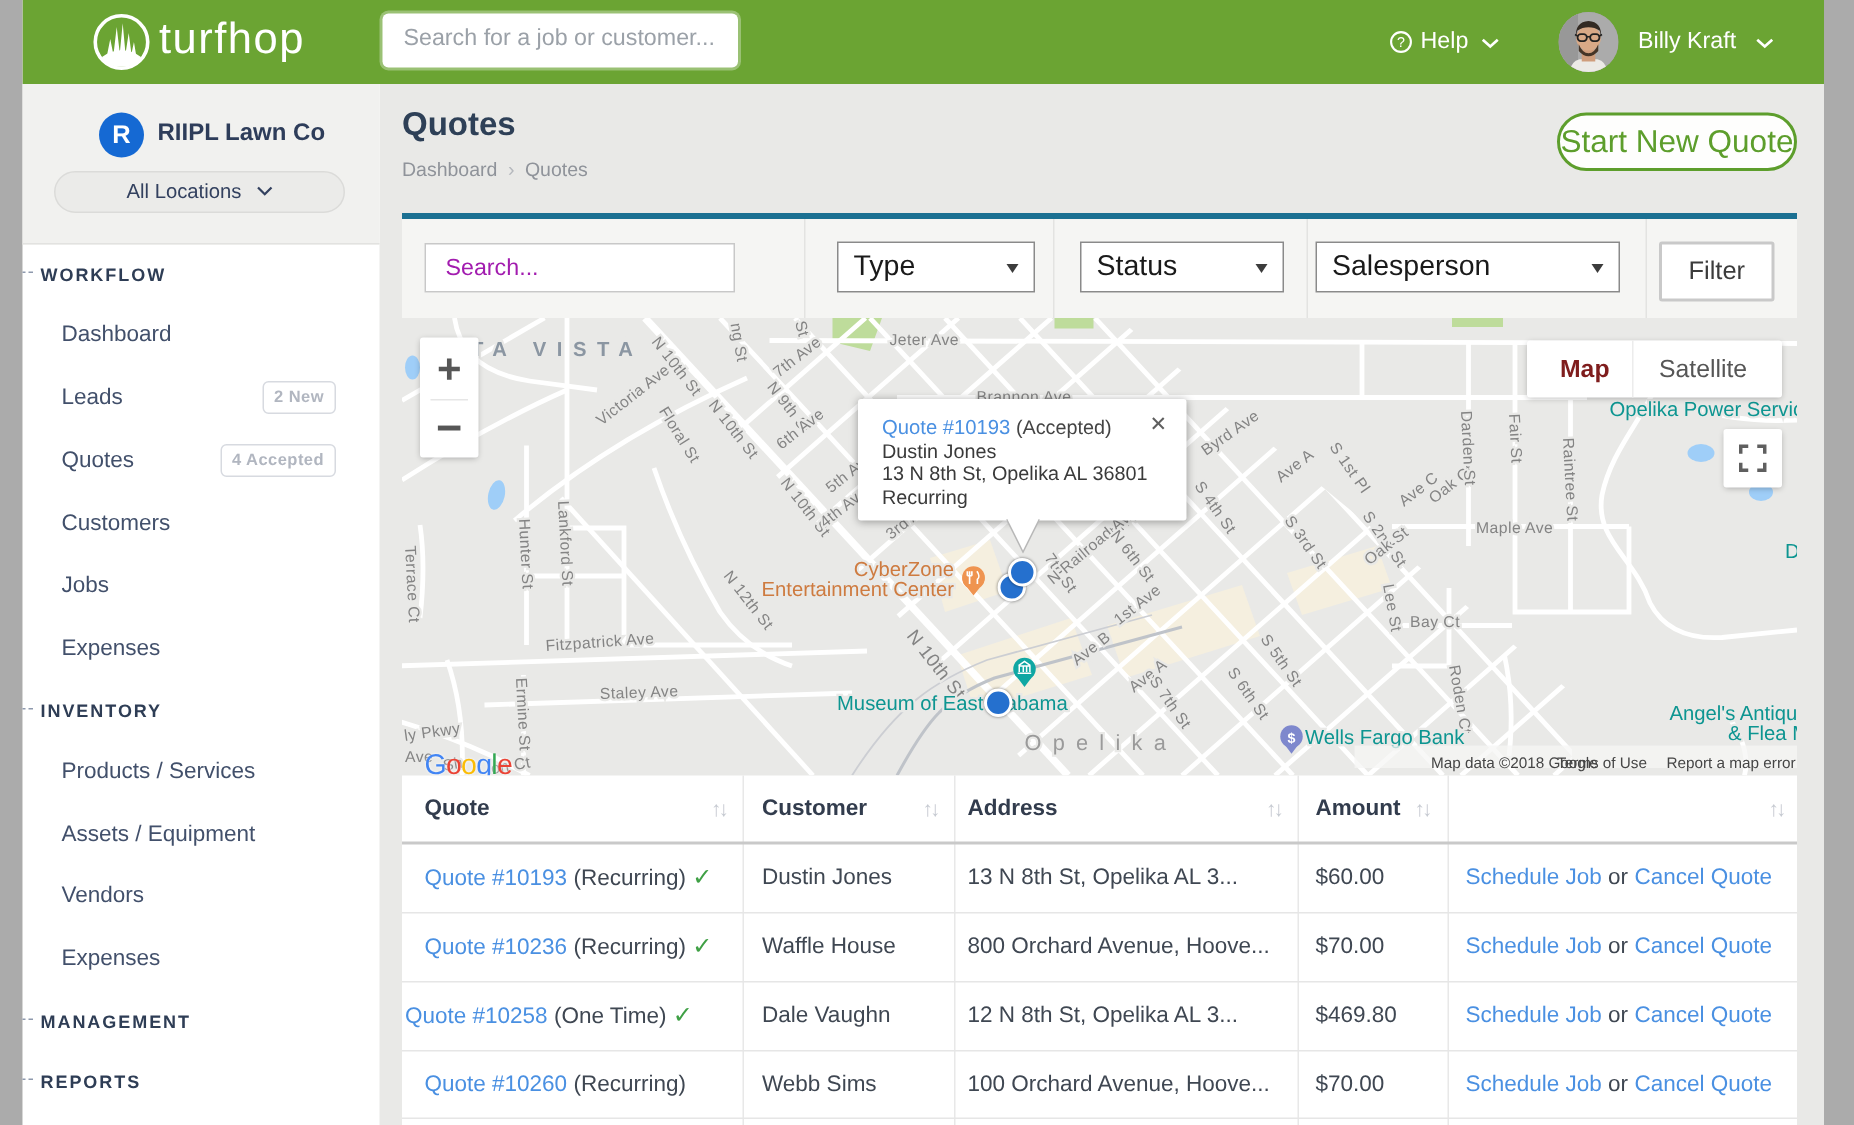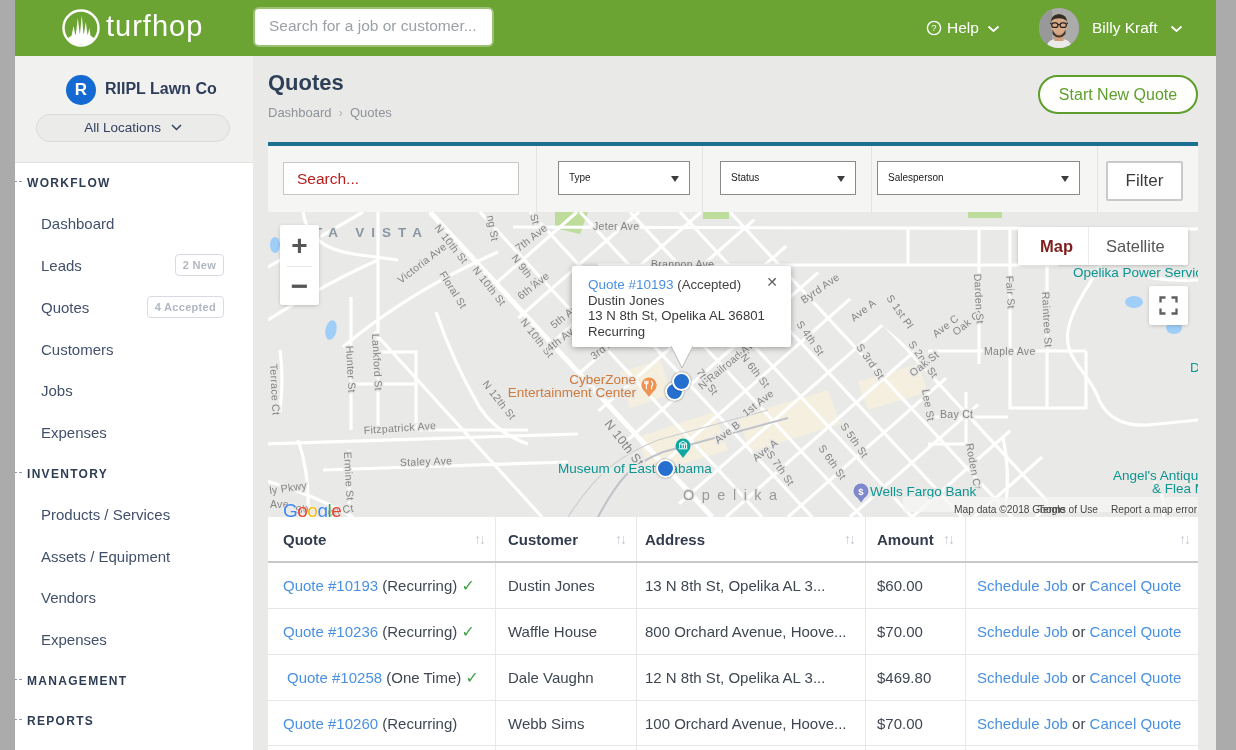--- a/index.html
+++ b/index.html
@@ -22,27 +22,27 @@
 .cname{position:absolute;left:90px;top:24px;font-size:16px;font-weight:bold;color:#2e3d5a}
 .locpill{position:absolute;left:21px;top:58px;width:194px;height:28px;border-radius:14px;background:#ebebe9;border:1px solid #dbdbd9;color:#33415f;font-size:13.5px;text-align:center;line-height:26px}
 .nav-h{position:absolute;left:12px;font-size:12px;font-weight:bold;letter-spacing:1.3px;color:#2e3d55;transform:translateY(-50%)}
 .nav-h i{position:absolute;left:-23px;top:5px;width:18px;border-top:1.5px dashed #8e99ad;font-style:normal}
 .nav-i{position:absolute;left:26px;font-size:15px;color:#42506b;transform:translateY(-50%)}
 .badge{position:absolute;right:29px;border:1px solid #d7dae0;border-radius:4px;color:#b1b6c0;font-size:11px;font-weight:bold;letter-spacing:.3px;padding:4px 7px;transform:translateY(-50%);background:#fff}
 
 .h1{position:absolute;left:253px;top:70px;font-size:22px;font-weight:bold;color:#2e4057}
 .crumbs{position:absolute;left:253px;top:105px;font-size:13px;color:#8f939a}
 .crumbs .sep{color:#b5b8bd;padding:0 7px}
-.newbtn{position:absolute;left:1023px;top:75px;width:160px;height:39px;border:2px solid #5d9e2c;border-radius:20px;background:#fefefd;color:#5d9e2c;font-size:16px;text-align:center;line-height:35px}
+.newbtn{position:absolute;left:1023px;top:75px;width:160px;height:39px;border:2px solid #5d9e2c;border-radius:20px;background:#fefefd;color:#5d9e2c;font-size:21px;text-align:center;line-height:35px}
 
 .tealbar{position:absolute;left:253px;top:142px;width:930px;height:4px;background:#1b7092}
 .panel{position:absolute;left:253px;top:146px;width:930px;height:66px;background:#f5f5f3}
 .panel .vsep{position:absolute;top:0;width:1px;height:66px;background:#e3e3e1}
-.f-search{position:absolute;left:15px;top:16px;width:236px;height:33px;background:#fff;border:1px solid #c8c8c8;color:#b91c1c;font-size:15.5px;line-height:31px;padding-left:13px}
-.f-sel{position:absolute;top:15px;height:34px;background:#fff;border:1px solid #8a8a8a;font-size:10px;color:#1a1a1a;line-height:32px;padding-left:10px}
+.f-search{position:absolute;left:15px;top:16px;width:207px;height:33px;background:#fff;border:1px solid #c8c8c8;color:#a21caf;font-size:15.5px;line-height:31px;padding-left:13px}
+.f-sel{position:absolute;top:15px;height:34px;background:#fff;border:1px solid #8a8a8a;font-size:19px;color:#1a1a1a;line-height:32px;padding-left:10px}
 .f-sel:after{content:"";position:absolute;right:10px;top:14px;border:4.5px solid transparent;border-top:6px solid #3c3c3c}
 .f-btn{position:absolute;left:838px;top:15px;width:77px;height:40px;background:#fff;border:2px solid #c9c9c9;border-radius:2px;color:#3c3c3c;font-size:17px;text-align:center;line-height:36px}
 
 .map{position:absolute;left:253px;top:212px;width:930px;height:305px;overflow:hidden;background:#e9e9e7}
 .gctl{position:absolute;background:#fff;box-shadow:0 1px 4px -1px rgba(0,0,0,.3)}
 .zoomctl{left:12px;top:13px;width:39px;height:80px;border-radius:2px;color:#565656;text-align:center;font-weight:bold}
 .zoomctl .plus{font-size:28px;line-height:41px}
 .zoomctl .minus{font-size:30px;line-height:37px}
 .zoomctl .zdiv{margin:0 7px;border-top:1px solid #e6e6e6}
 .mapsat{left:750px;top:15px;width:170px;height:38px;border-radius:2px;font-size:16.5px;line-height:38px}
@@ -377,21 +377,21 @@
     <div class="td" style="left:377px;top:68px">13 N 8th St, Opelika AL 3...</div>
     <div class="td" style="left:609px;top:68px">$60.00</div>
     <div class="td" style="left:709px;top:68px"><a class="lnk">Schedule Job</a> or <a class="lnk">Cancel Quote</a></div>
 
     <div class="td" style="left:15px;top:114px"><a class="lnk">Quote #10236</a> (Recurring) <span class="chk">✓</span></div>
     <div class="td" style="left:240px;top:114px">Waffle House</div>
     <div class="td" style="left:377px;top:114px">800 Orchard Avenue, Hoove...</div>
     <div class="td" style="left:609px;top:114px">$70.00</div>
     <div class="td" style="left:709px;top:114px"><a class="lnk">Schedule Job</a> or <a class="lnk">Cancel Quote</a></div>
 
-    <div class="td" style="left:19px;top:160px"><a class="lnk">Quote #10258</a> (One Time) <span class="chk">✓</span></div>
+    <div class="td" style="left:2px;top:160px"><a class="lnk">Quote #10258</a> (One Time) <span class="chk">✓</span></div>
     <div class="td" style="left:240px;top:160px">Dale Vaughn</div>
     <div class="td" style="left:377px;top:160px">12 N 8th St, Opelika AL 3...</div>
     <div class="td" style="left:609px;top:160px">$469.80</div>
     <div class="td" style="left:709px;top:160px"><a class="lnk">Schedule Job</a> or <a class="lnk">Cancel Quote</a></div>
 
     <div class="td" style="left:15px;top:206px"><a class="lnk">Quote #10260</a> (Recurring)</div>
     <div class="td" style="left:240px;top:206px">Webb Sims</div>
     <div class="td" style="left:377px;top:206px">100 Orchard Avenue, Hoove...</div>
     <div class="td" style="left:609px;top:206px">$70.00</div>
     <div class="td" style="left:709px;top:206px"><a class="lnk">Schedule Job</a> or <a class="lnk">Cancel Quote</a></div>

